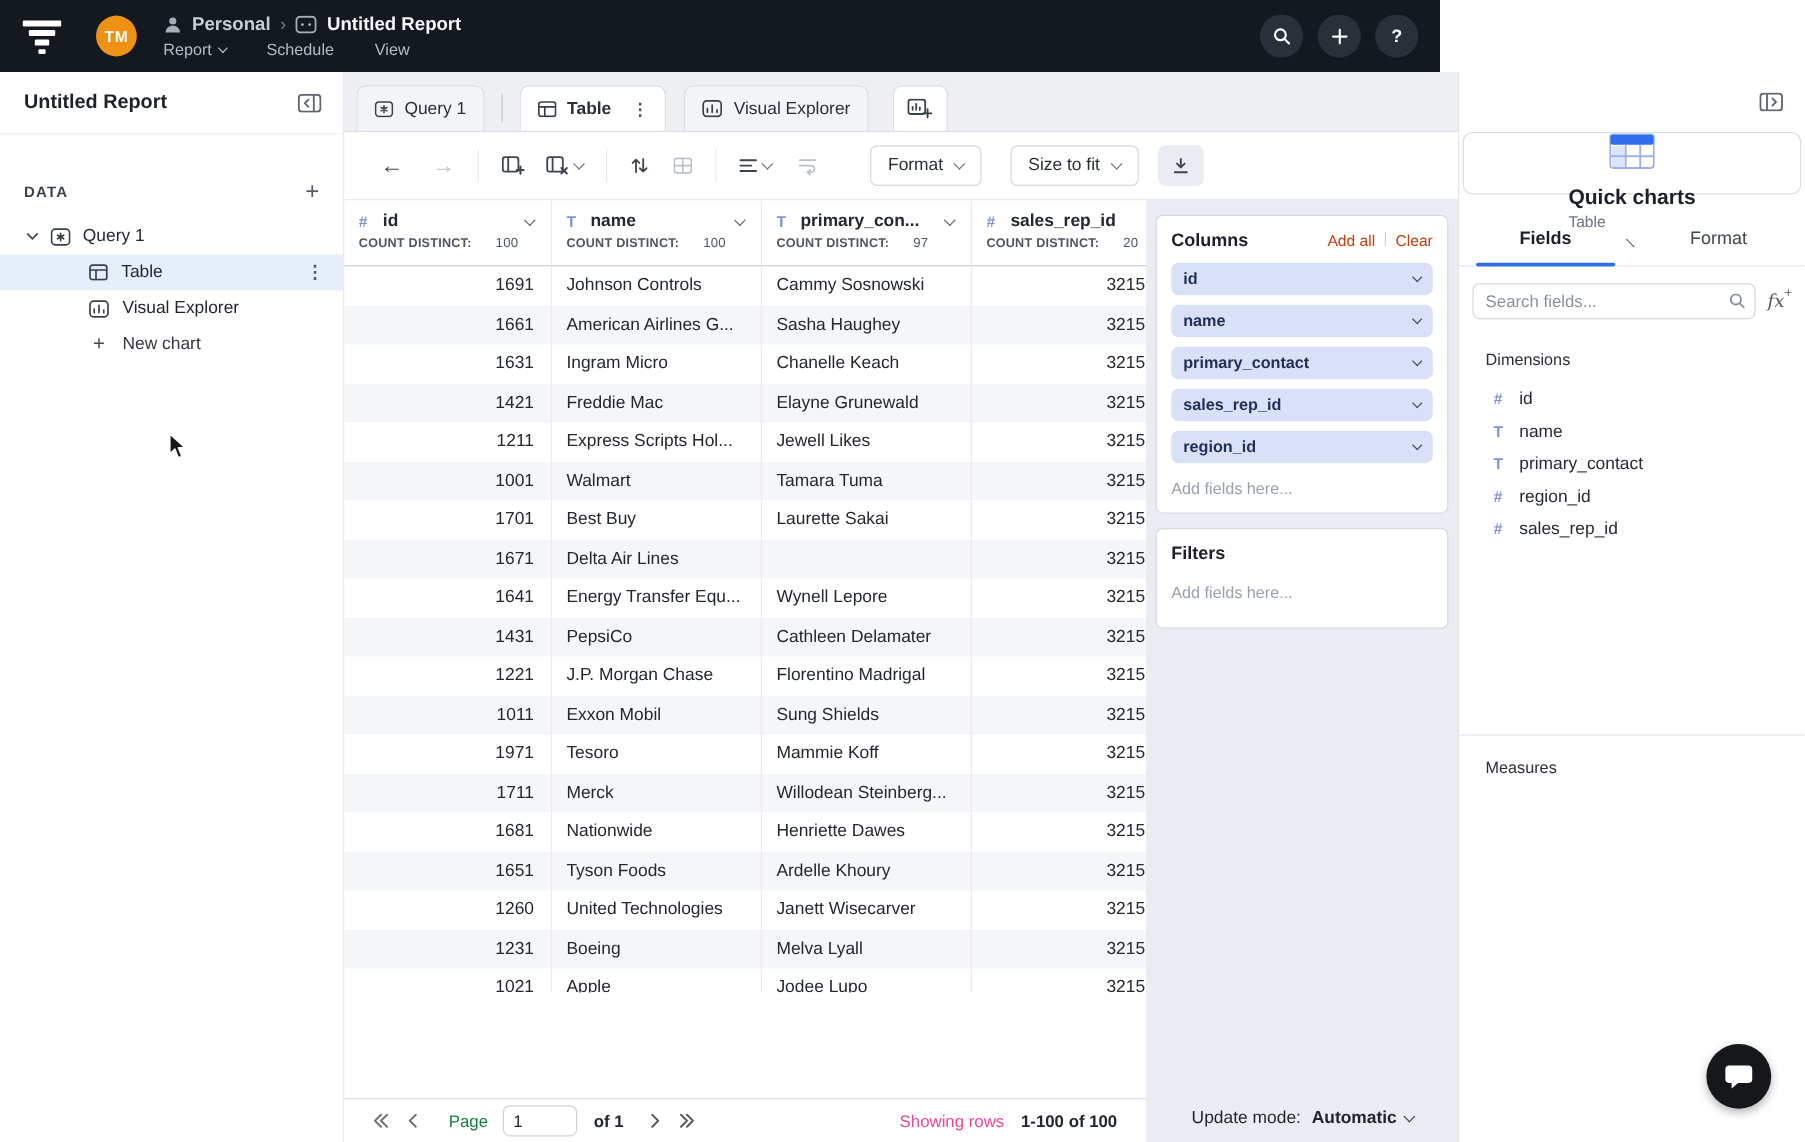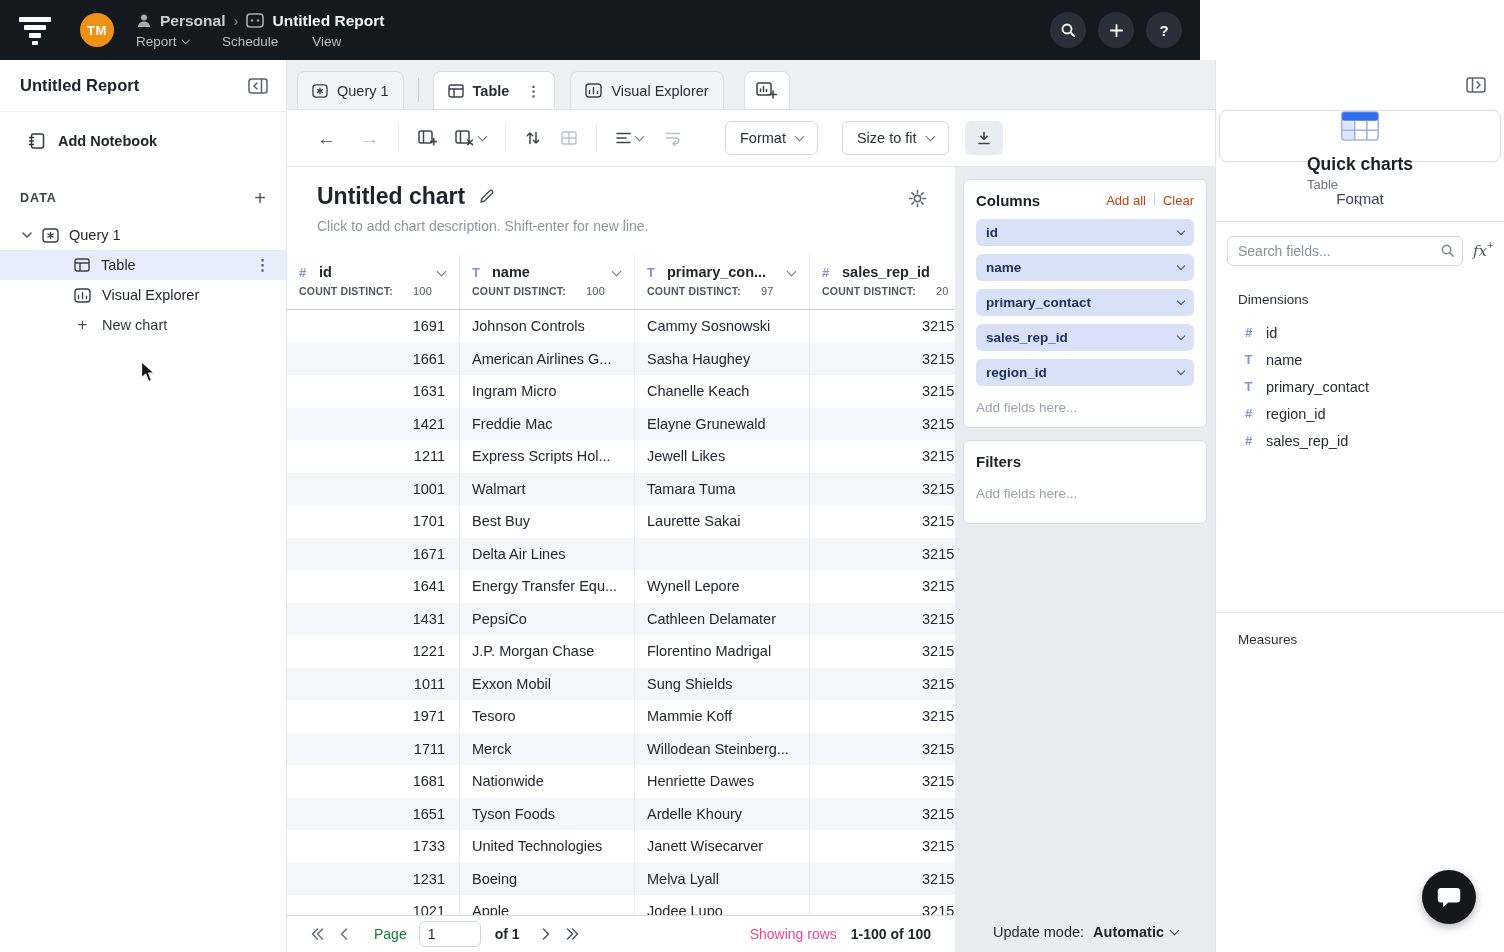--- a/index.html
+++ b/index.html
@@ -216,29 +216,20 @@
       <span class="ls-title">Untitled Report</span>
       <span class="ic">
         <svg width="20" height="16" viewBox="0 0 20 16" fill="none" stroke="#5c636c" stroke-width="1.5">
             <rect x="1" y="1" width="18" height="14" rx="2.5"></rect>
             <path d="M13.5 1v14"></path>
             <path d="M9 5l-3 3 3 3" stroke-linecap="round" stroke-linejoin="round"></path>
           </svg>
       </span>
     </div>
 
-    <div class="ls-addnb">
-      <span class="ic">
-        <svg width="18" height="18" viewBox="0 0 18 18" fill="none" stroke="#33383f" stroke-width="1.5">
-            <rect x="3.5" y="2" width="12" height="14" rx="2"></rect>
-            <path d="M1.5 5.5h4M1.5 9h4M1.5 12.5h4" stroke-linecap="round"></path>
-          </svg>
-      </span>
-      <span>Add Notebook</span>
-    </div>
 
     <div class="ls-data-head">
       <span class="ls-data-label">DATA</span>
       <span class="ls-plus">+</span>
     </div>
 
     <div class="tree">
       <div class="tree-row tree-query">
         <span class="ic">
           <svg width="10" height="6" viewBox="0 0 10 6" fill="none" stroke="#555b64" stroke-width="1.6" stroke-linecap="round">
@@ -378,37 +369,20 @@
     </span>
     <span class="dl-btn" style="margin-left:16px;">
       <svg width="16" height="16" viewBox="0 0 16 16" fill="none" stroke="#3f454e" stroke-width="1.6" stroke-linecap="round" stroke-linejoin="round">
           <path d="M8 2.5v7M8 9.5L4.8 6.3M8 9.5l3.2-3.2"></path>
           <path d="M3 13.5h10"></path>
         </svg>
     </span>
   </div>
 
   <div class="table-pane">
-    <div class="chart-head">
-      <div class="chart-title-row">
-        <span class="chart-title">Untitled chart</span>
-        <span class="ic">
-          <svg width="17" height="17" viewBox="0 0 17 17" fill="none" stroke="#4c525a" stroke-width="1.5" stroke-linecap="round" stroke-linejoin="round">
-              <path d="M3 14l.8-3.2 8-8a1.6 1.6 0 012.4 2.4l-8 8L3 14z"></path>
-            </svg>
-        </span>
-      </div>
-      <div class="chart-desc">Click to add chart description. Shift-enter for new line.</div>
-      <span class="gear-btn ic">
-        <svg width="19" height="19" viewBox="0 0 18 18" fill="none" stroke="#60666e" stroke-width="1.5" stroke-linecap="round">
-            <circle cx="9" cy="9" r="3"></circle>
-            <path d="M9 1.5v2.3M9 14.2v2.3M1.5 9h2.3M14.2 9h2.3M3.7 3.7l1.6 1.6M12.7 12.7l1.6 1.6M14.3 3.7l-1.6 1.6M5.3 12.7l-1.6 1.6"></path>
-          </svg>
-      </span>
-    </div>
 
     <div class="grid-header">
       <div class="th">
         <div class="th-name-row">
             <span class="col-glyph">#</span>
             <span>id</span>
           </div>
         <span class="th-caret chev"></span>
         <div class="th-cd"><span>COUNT DISTINCT:</span><span class="cd-val">100</span></div>
       </div>
@@ -528,21 +502,21 @@
     <div class="td td-contact">Henriette Dawes</div>
     <div class="td td-sales">3215</div>
   </div>
         <div class="t-row">
     <div class="td td-id">1651</div>
     <div class="td td-name">Tyson Foods</div>
     <div class="td td-contact">Ardelle Khoury</div>
     <div class="td td-sales">3215</div>
   </div>
         <div class="t-row">
-    <div class="td td-id">1733</div>
+    <div class="td td-id">1260</div>
     <div class="td td-name">United Technologies</div>
     <div class="td td-contact">Janett Wisecarver</div>
     <div class="td td-sales">3215</div>
   </div>
         <div class="t-row">
     <div class="td td-id">1231</div>
     <div class="td td-name">Boeing</div>
     <div class="td td-contact">Melva Lyall</div>
     <div class="td td-sales">3215</div>
   </div>
@@ -658,20 +632,23 @@
         </svg>
       </span>
       <span class="qc-text">
         <span class="qc-title">Quick charts</span>
         <span class="qc-sub">Table</span>
       </span>
       <span class="chev"></span>
     </div>
 
     <div class="rs-tabs">
+      <span class="rs-tab active">
+          <span>Fields</span>
+        </span>
       <span class="rs-tab">
           <span>Format</span>
         </span>
     </div>
 
     <div class="rs-search-row">
       <span class="search-box">
         <input placeholder="Search fields..." style="">
         <span class="ic">
           <svg width="15" height="15" viewBox="0 0 16 16" fill="none" stroke="#8a919b" stroke-width="1.7">

